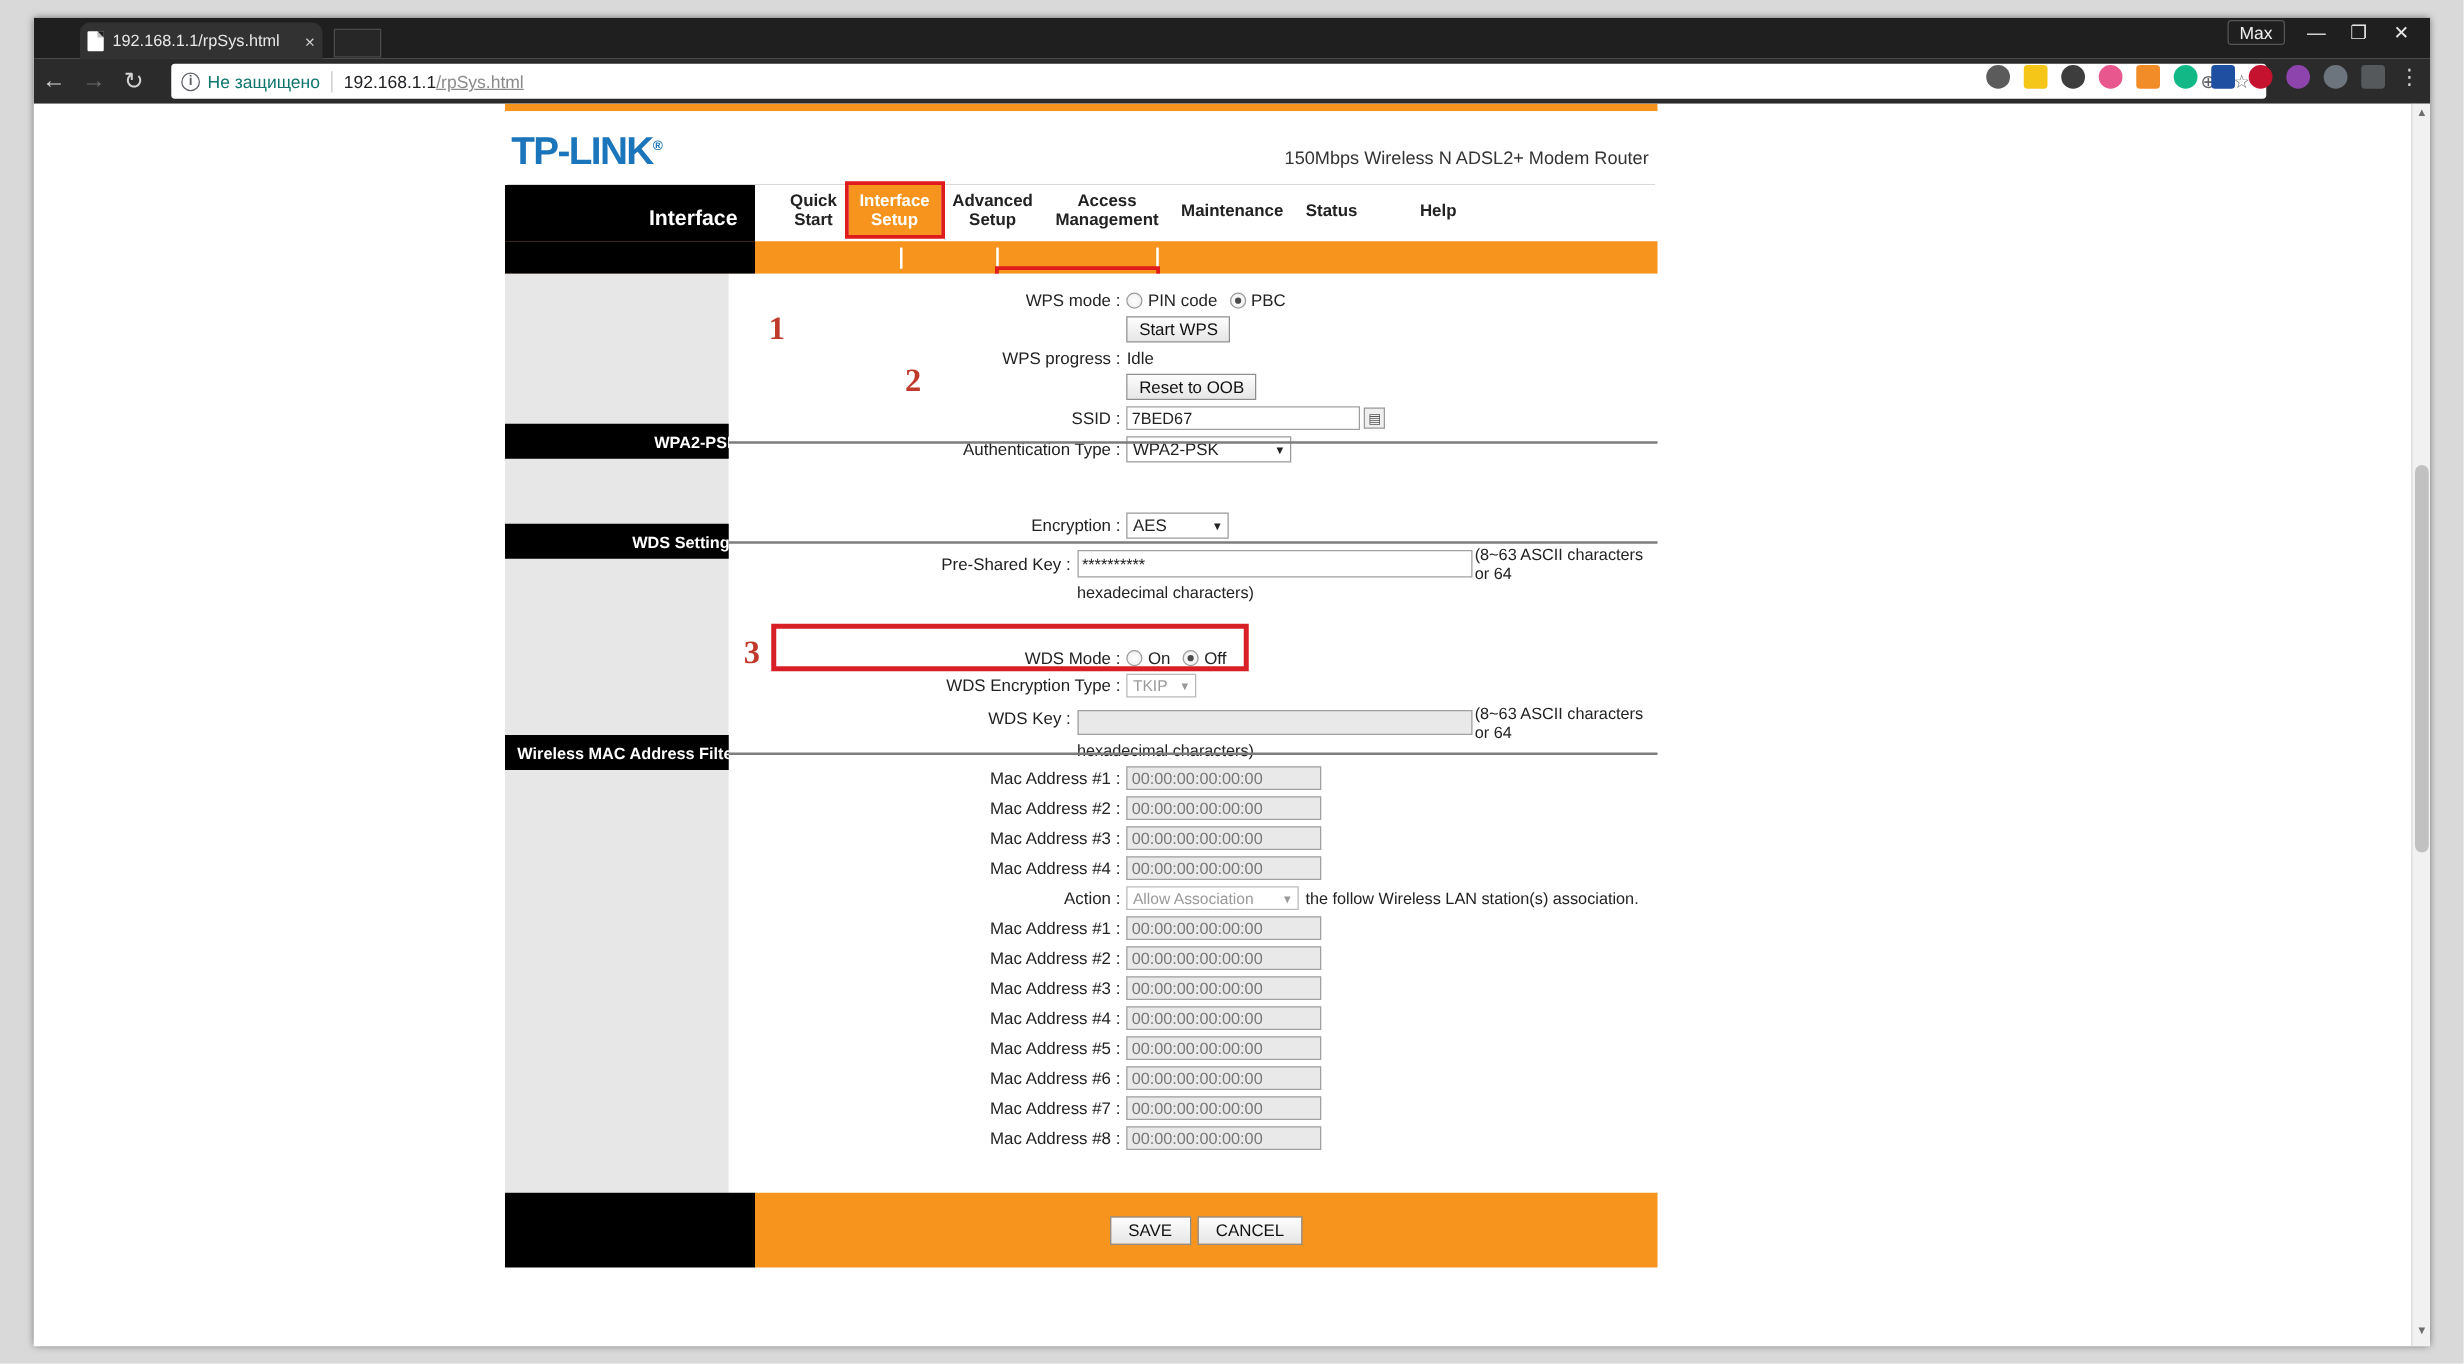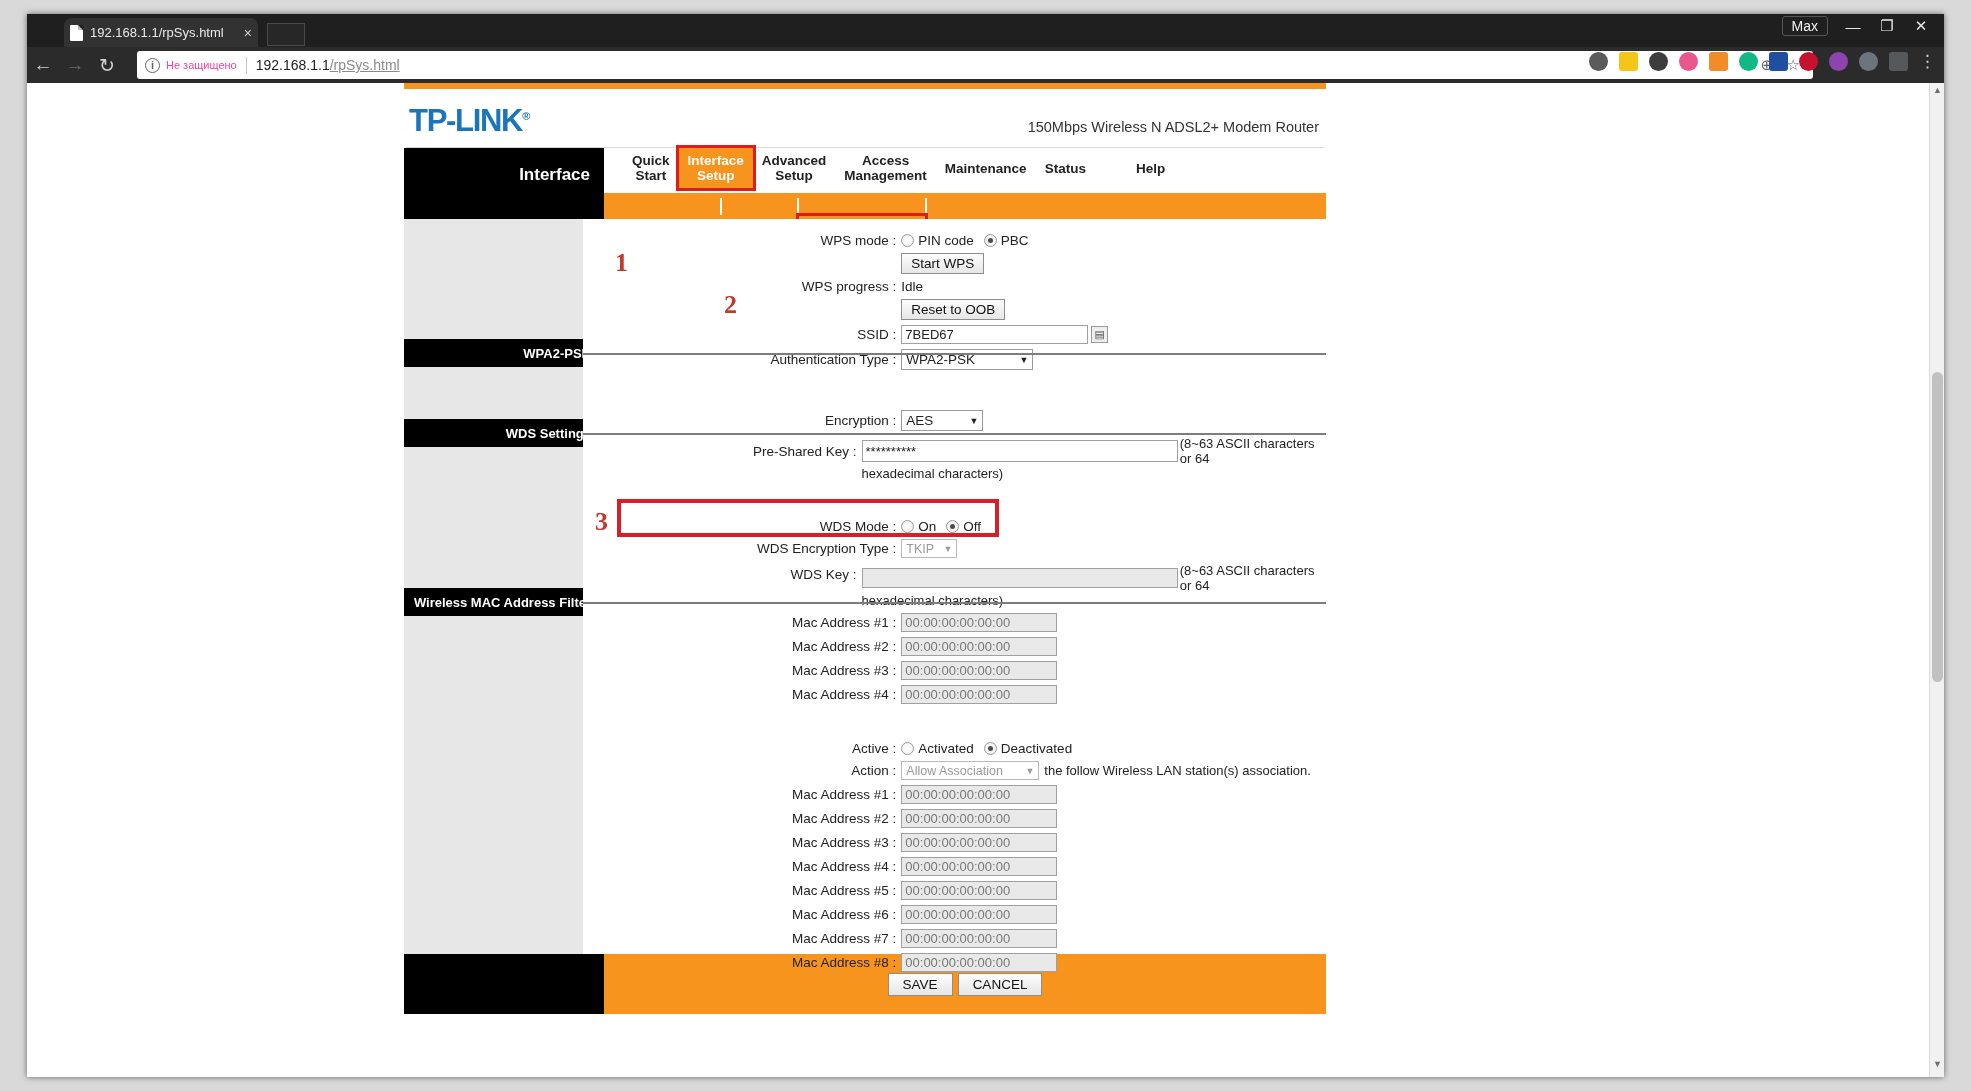--- a/index.html
+++ b/index.html
@@ -38,21 +38,21 @@
   .wc-btn { color:#e6e6e6; font-size:15px; width:34px; text-align:center; }
 
   
   .omnibar { position:relative; height:36px; background:#2b2b2b; display:flex; align-items:center; }
   .navbtn { color:#d2d2d2; font-size:19px; width:32px; text-align:center; }
   .navbtn.fwd { color:#6b6b6b; }
   .urlbox { position:absolute; left:110px; top:4px; width:1676px; height:28px;
      background:#fff; border-radius:3px; display:flex; align-items:center; padding:0 8px; }
   .infoicon { width:15px; height:15px; border:1.4px solid #5f6368; border-radius:50%;
      color:#5f6368; font-size:11px; line-height:12px; text-align:center; flex:none; font-weight:bold;}
-  .nosecure { color:#ec4899; font-size:11px; margin-left:6px; }
+  .nosecure { color:#0f766e; font-size:14px; margin-left:6px; }
   .urlsep { width:1px; height:17px; background:#c6c6c6; margin:0 9px; }
   .urltext { color:#202124; font-size:14px; }
   .urltext .dim { color:#8a8a8a;text-decoration:underline; }
   .ombtn { position:absolute; color:#5f6368; font-size:15px; }
   .extrow { position:absolute; right:8px; top:4px; display:flex; align-items:center; gap:11px; }
   .ext { width:19px; height:19px; border-radius:50%; }
 
   
   .viewport { position:relative; width:1917px; height:994px; background:#fff; overflow:hidden; }
   .scrollbar { position:absolute; right:0; top:0; width:15px; height:994px; background:#f1f1f1;
@@ -354,29 +354,20 @@
           </div>
           <div class="frow">
             <div class="flbl">Mac Address #4 :</div>
             <div class="fval">
                   <input class="tin dis" style="width: 156px;" value="00:00:00:00:00:00">
                 </div>
           </div>
 
           <div class="grp-rule" style="top:383px"></div>
 
-          <div class="frow" style="margin-top:37px">
-            <div class="flbl">Active :</div>
-            <div class="fval">
-              <span class="radio"></span>
-              <span>Activated</span>
-              <span class="radio on" style="margin-left:10px"></span>
-              <span>Deactivated</span>
-            </div>
-          </div>
           <div class="frow">
             <div class="flbl">Action :</div>
             <div class="fval">
               <div class="selbox dis" style="width:138px;height:19px;font-size:12.5px">
                 <span class="cap">Allow Association</span>
                 <span class="arw">▼</span>
               </div>
               <span class="hint" style="margin-left:5px">the follow Wireless LAN station(s) association.</span>
             </div>
           </div>

